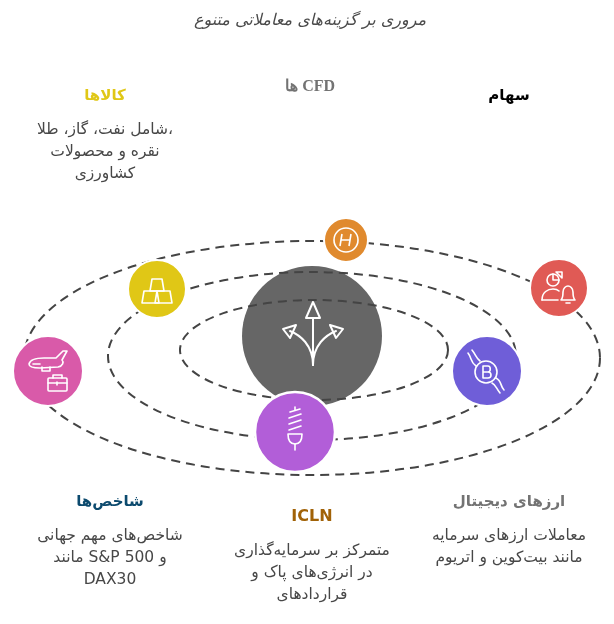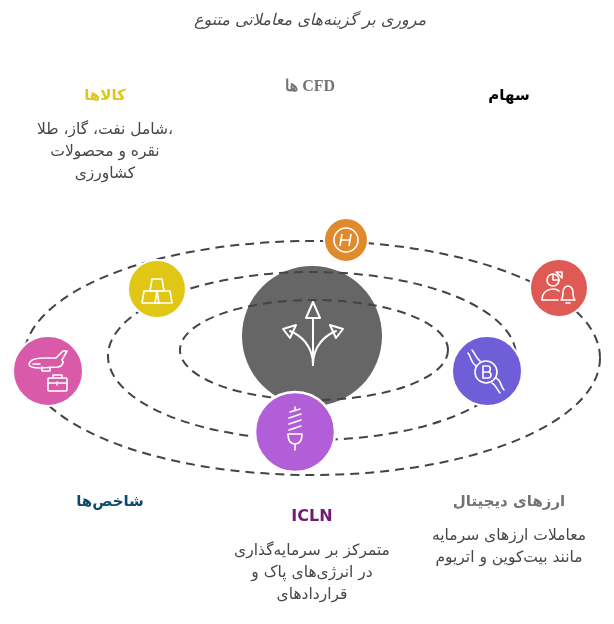--- a/index.html
+++ b/index.html
@@ -67,24 +67,27 @@
 <div class="block" style="left:222px; top:76px; width:176px;">
   <div class="heading" style="color:#737373; font-size:16px;font-family:Liberation Serif, serif;">CFD ها</div>
 </div>
 
 <div class="block" style="left:414px; top:86px; width:190px;">
   <div class="heading" style="color:#000000;">سهام</div>
 </div>
 
 <div class="block" style="left:20px; top:492px; width:180px;">
   <div class="heading" style="color:#0c4a6e;">شاخص‌ها</div>
+  <div class="desc">شاخص‌های مهم جهانی
+و S&amp;P 500 مانند
+DAX30</div>
 </div>
 
 <div class="block" style="left:222px; top:506px; width:180px;">
-  <div class="heading" style="color:#701a75; font-size:16px;">ICLN</div>
+  <div class="heading" style="color:#a16207; font-size:16px;">ICLN</div>
   <div class="desc">متمرکز بر سرمایه‌گذاری
 در انرژی‌های پاک و
 قراردادهای</div>
 </div>
 
 <div class="block" style="left:414px; top:492px; width:190px;">
   <div class="heading" style="color:#737373;">ارزهای دیجیتال</div>
   <div class="desc">معاملات ارزهای سرمایه
 مانند بیت‌کوین و اتریوم</div>
 </div>

